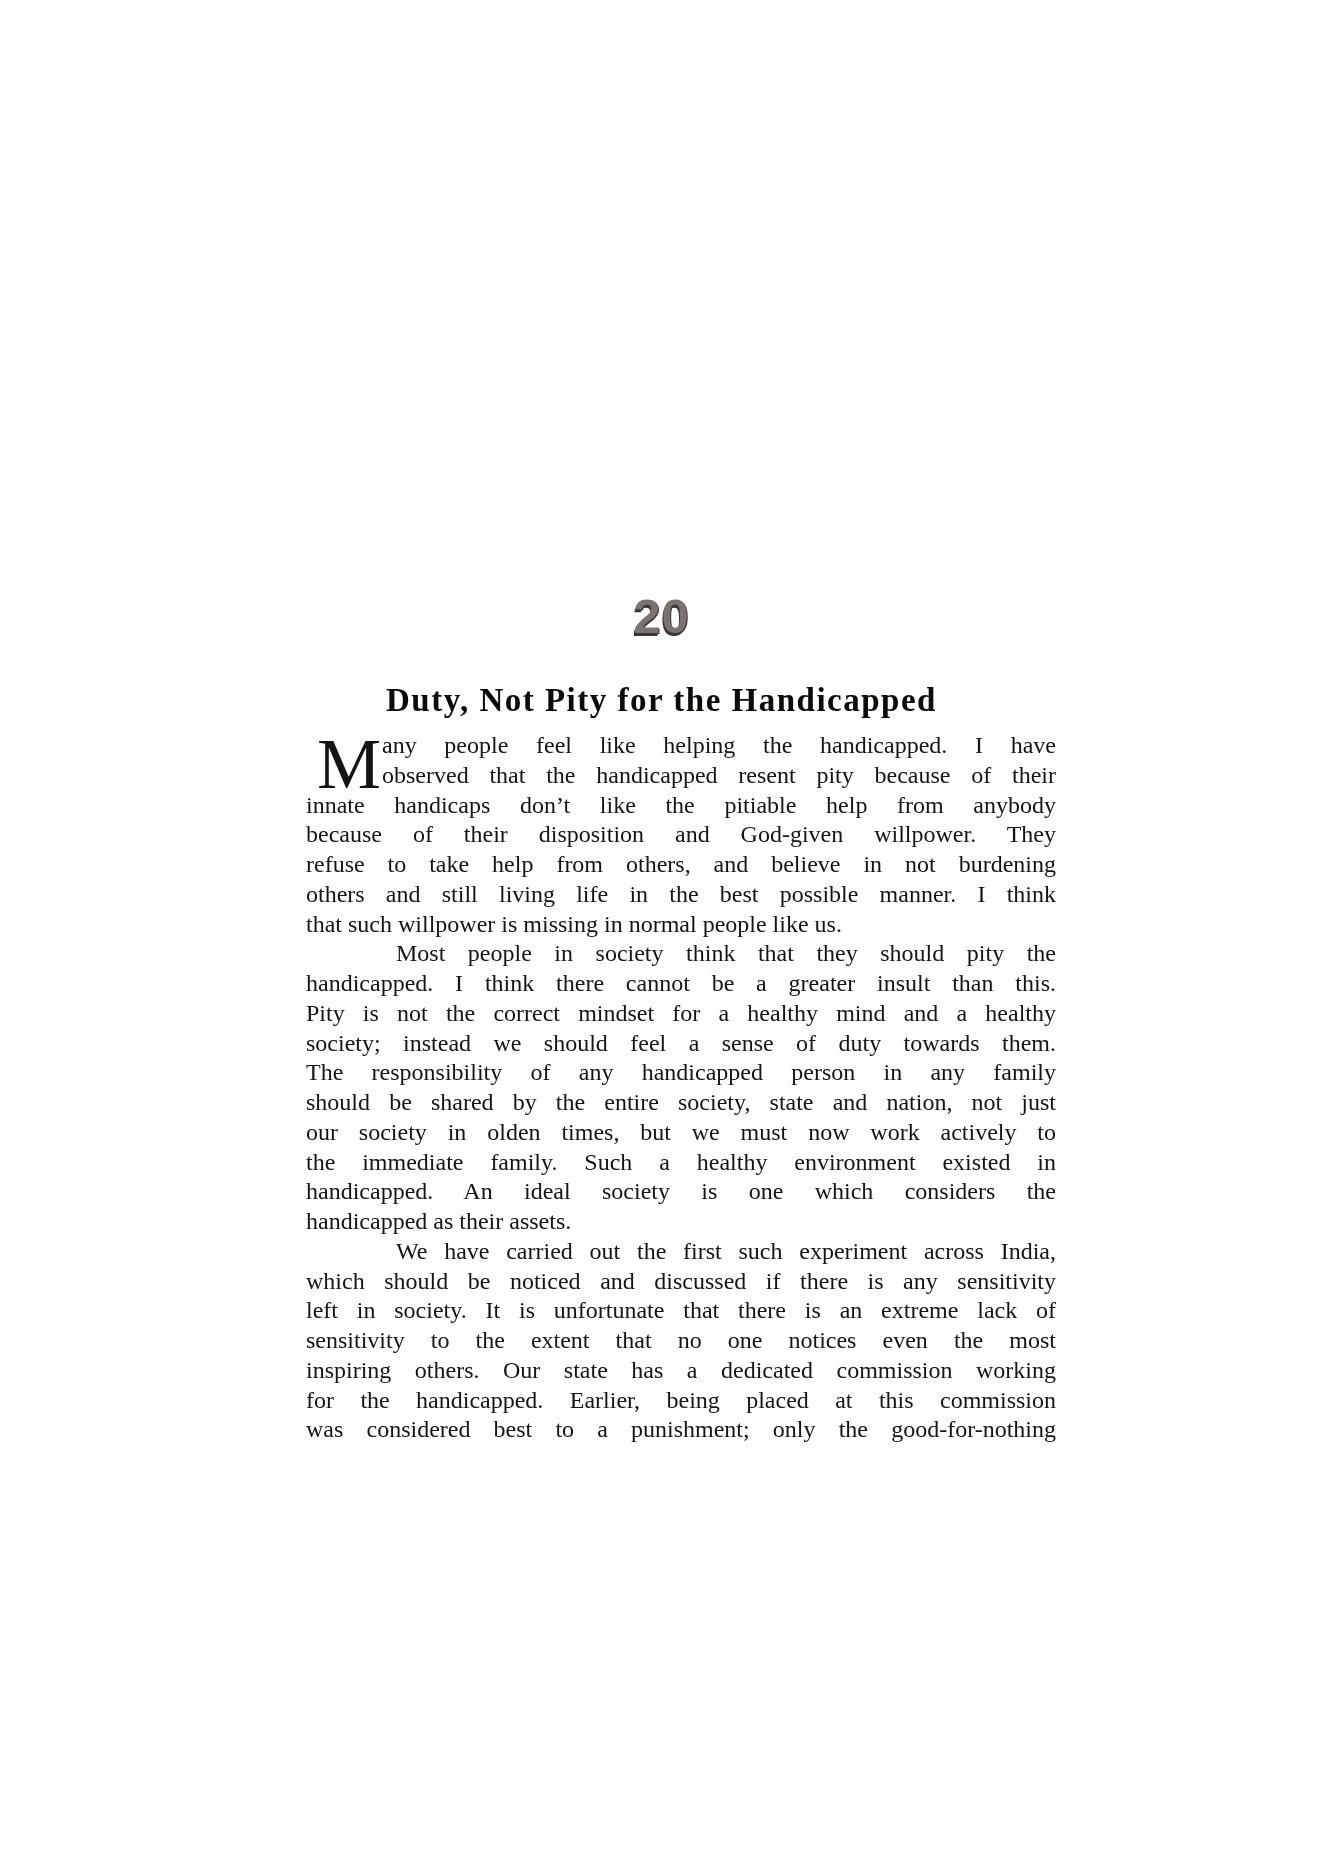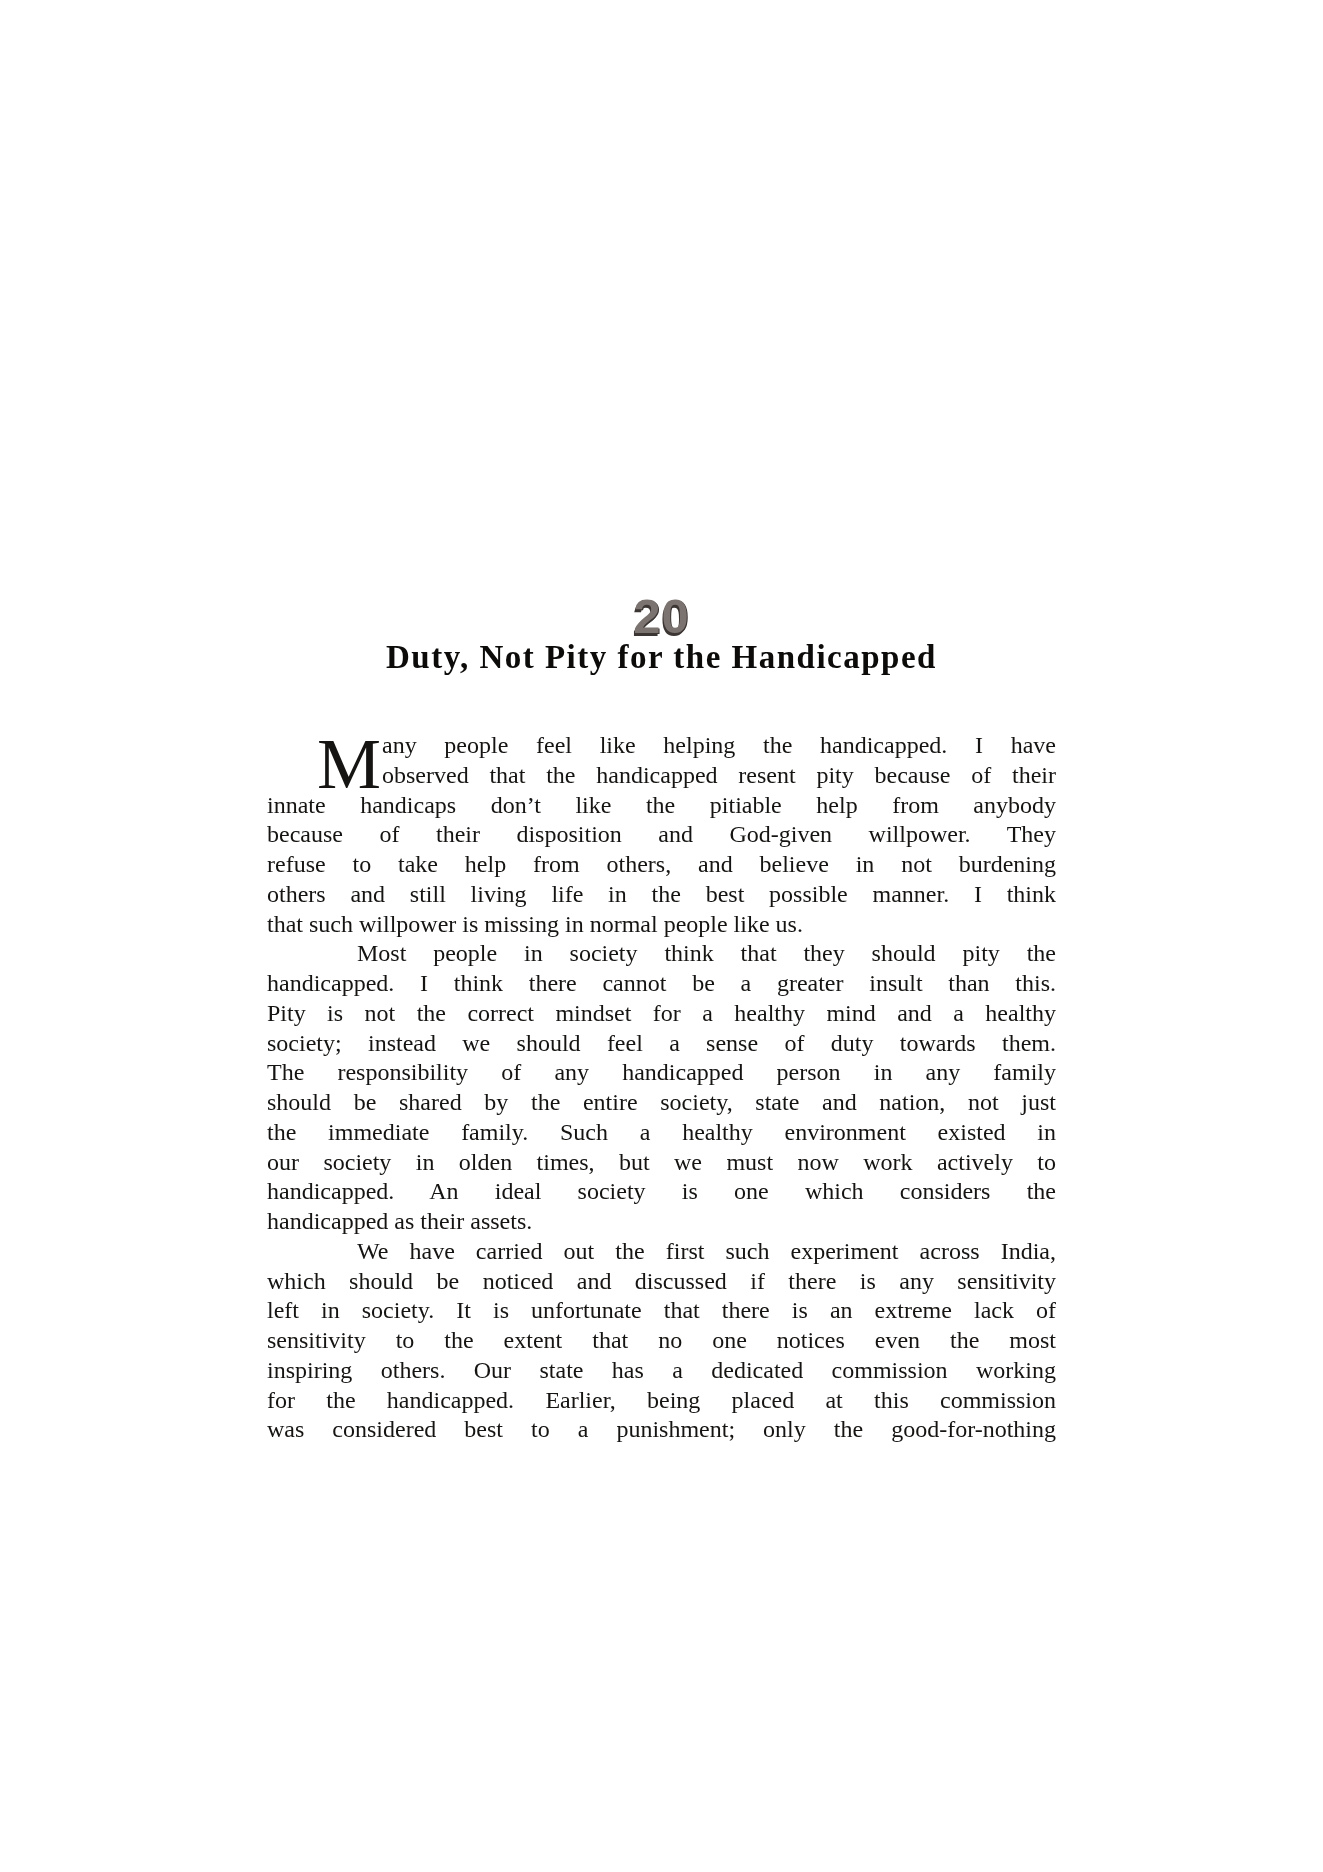--- a/index.html
+++ b/index.html
@@ -24,21 +24,21 @@
     font-family: "Liberation Sans", sans-serif;
     font-weight: bold;
     font-size: 49px;
     line-height: 49px;
     letter-spacing: 1px;
     color: var(--num-fill, #7b7370);
     text-shadow: -1px 3px 0 var(--num-shadow, #3b3533), 1px 1px 0 var(--num-shadow, #3b3533);
   }
   .chapter-title {
     position: absolute;
-    top: 637px;
+    top: 680px;
     left: 0;
     width: 100%;
     margin: 0;
     text-align: center;
     font-family: "Liberation Serif", serif;
     font-weight: bold;
     font-size: 33px;
     line-height: 40px;
     letter-spacing: 1.5px;
     color: var(--title-color, #0c0b0a);
@@ -51,20 +51,21 @@
     font-size: 24px;
     line-height: 29.75px;
     color: var(--body-color, #161412);
   }
   .para {
     margin: 0;
   }
   .line {
     text-align: justify;
     text-align-last: justify;
+    margin-left: 39px;
   }
   .line.lastline {
     text-align-last: left;
   }
   .line.indent {
     text-indent: 90px;
   }
   .dropcap {
     float: left;
     width: 57px;
@@ -93,22 +94,22 @@
         <div class="line">others and still living life in the best possible manner. I think</div>
         <div class="line lastline">that such willpower is missing in normal people like us.</div>
       </div>
       <div class="para">
         <div class="line indent">Most people in society think that they should pity the</div>
         <div class="line">handicapped. I think there cannot be a greater insult than this.</div>
         <div class="line">Pity is not the correct mindset for a healthy mind and a healthy</div>
         <div class="line">society; instead we should feel a sense of duty towards them.</div>
         <div class="line">The responsibility of any handicapped person in any family</div>
         <div class="line">should be shared by the entire society, state and nation, not just</div>
+        <div class="line">our society in olden times, but we must now work actively to</div>
         <div class="line">the immediate family. Such a healthy environment existed in</div>
-        <div class="line">our society in olden times, but we must now work actively to</div>
         <div class="line">handicapped. An ideal society is one which considers the</div>
         <div class="line lastline">handicapped as their assets.</div>
       </div>
       <div class="para">
         <div class="line indent">We have carried out the first such experiment across India,</div>
         <div class="line">which should be noticed and discussed if there is any sensitivity</div>
         <div class="line">left in society. It is unfortunate that there is an extreme lack of</div>
         <div class="line">sensitivity to the extent that no one notices even the most</div>
         <div class="line">inspiring others. Our state has a dedicated commission working</div>
         <div class="line">for the handicapped. Earlier, being placed at this commission</div>

